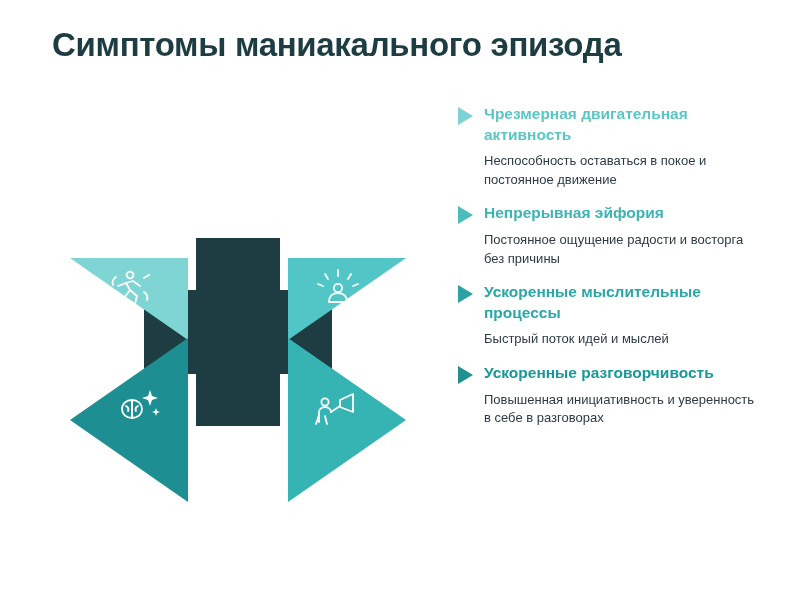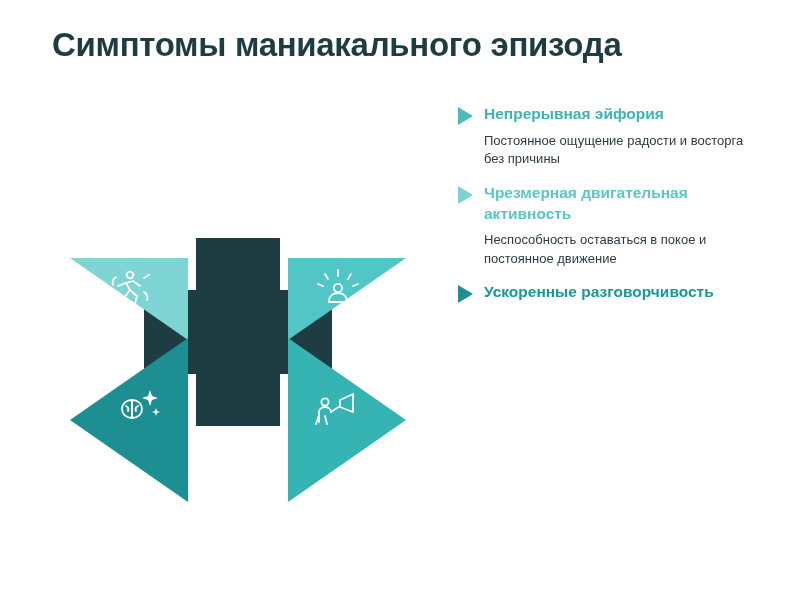--- a/index.html
+++ b/index.html
@@ -156,36 +156,44 @@
           <path d="M277 266 L279 274"></path>
         </g>
       </g>
     </svg>
   </div>
 
   <div class="list">
 
     <div class="item">
       <div class="item-head">
+        <span class="arrow light"></span>
+        <span class="item-title t1">Чрезмерная двигательная активность</span>
+      </div>
+      <div class="item-desc">Неспособность оставаться в покое и постоянное движение</div>
+    </div>
+
+    <div class="item">
+      <div class="item-head">
         <span class="arrow mid"></span>
         <span class="item-title t2">Непрерывная эйфория</span>
       </div>
       <div class="item-desc">Постоянное ощущение радости и восторга без причины</div>
     </div>
 
     <div class="item">
       <div class="item-head">
-        <span class="arrow light"></span>
-        <span class="item-title t1">Чрезмерная двигательная активность</span>
+        <span class="arrow teal"></span>
+        <span class="item-title t3">Ускоренные мыслительные процессы</span>
       </div>
-      <div class="item-desc">Неспособность оставаться в покое и постоянное движение</div>
+      <div class="item-desc">Быстрый поток идей и мыслей</div>
     </div>
-
 
     <div class="item">
       <div class="item-head">
         <span class="arrow dark"></span>
         <span class="item-title t4">Ускоренные разговорчивость</span>
       </div>
+      <div class="item-desc">Повышенная инициативность и уверенность в себе в разговорах</div>
     </div>
 
   </div>
 </div>
 
 </body></html>

